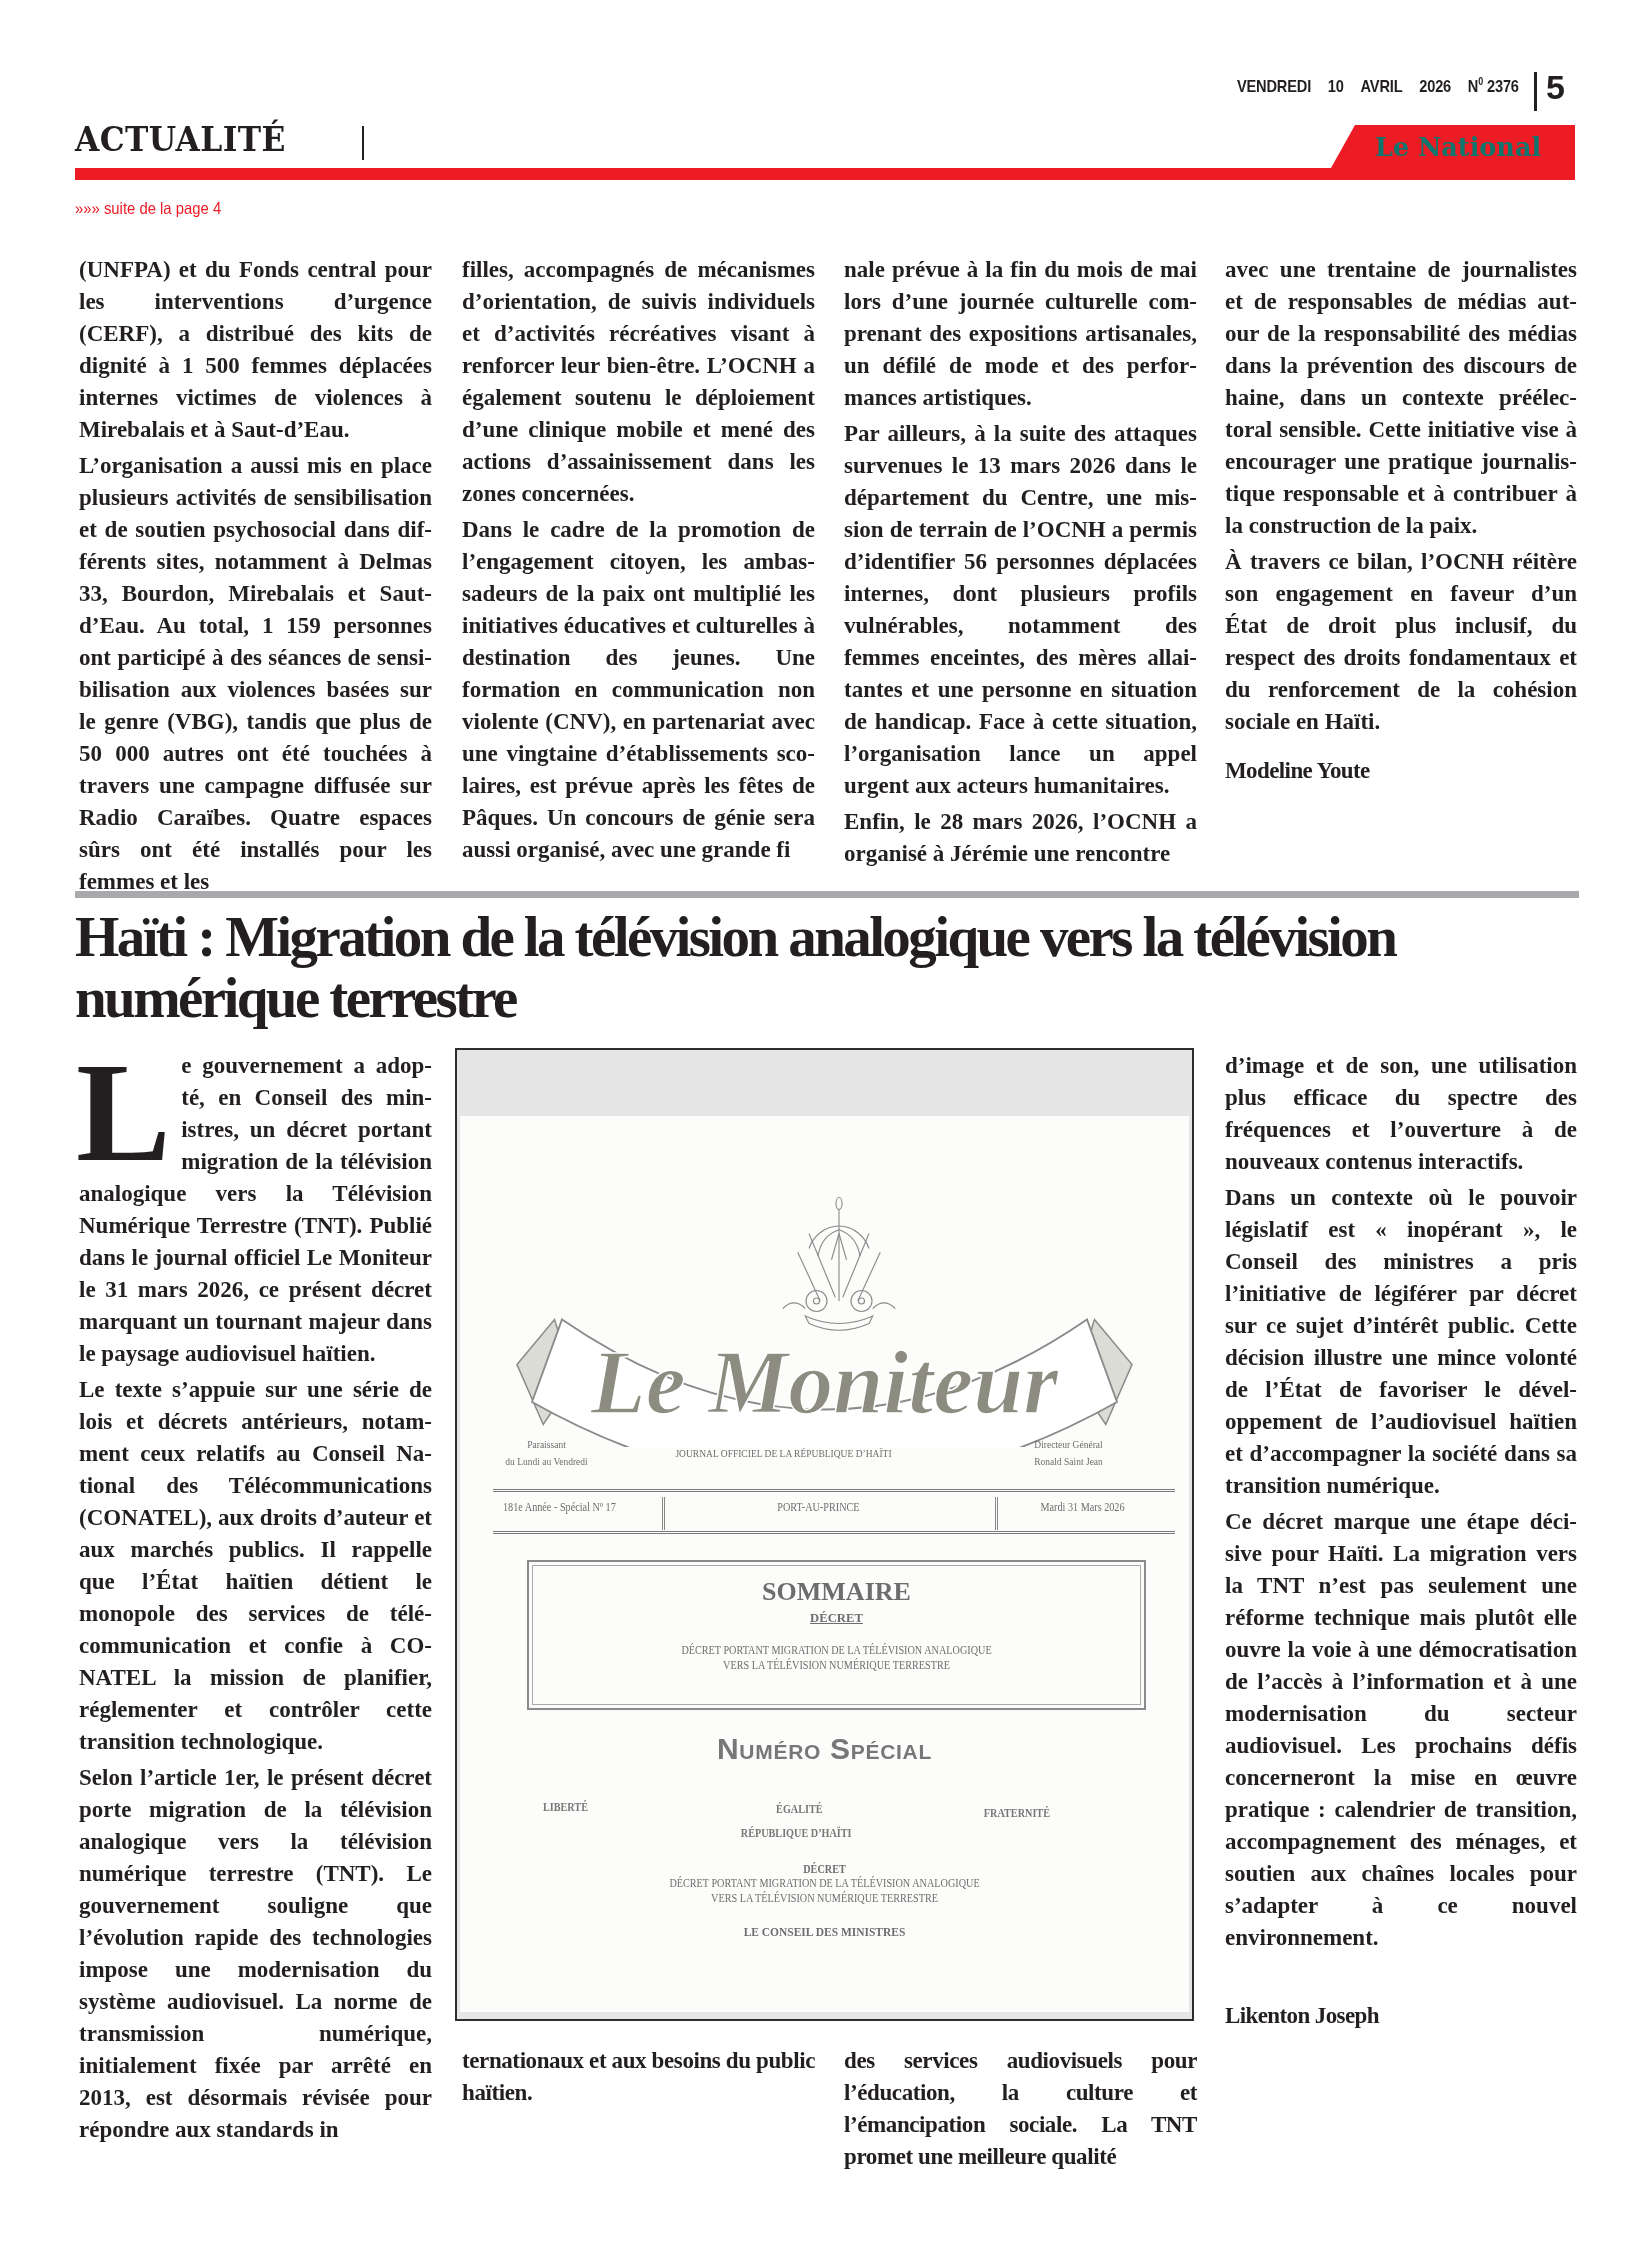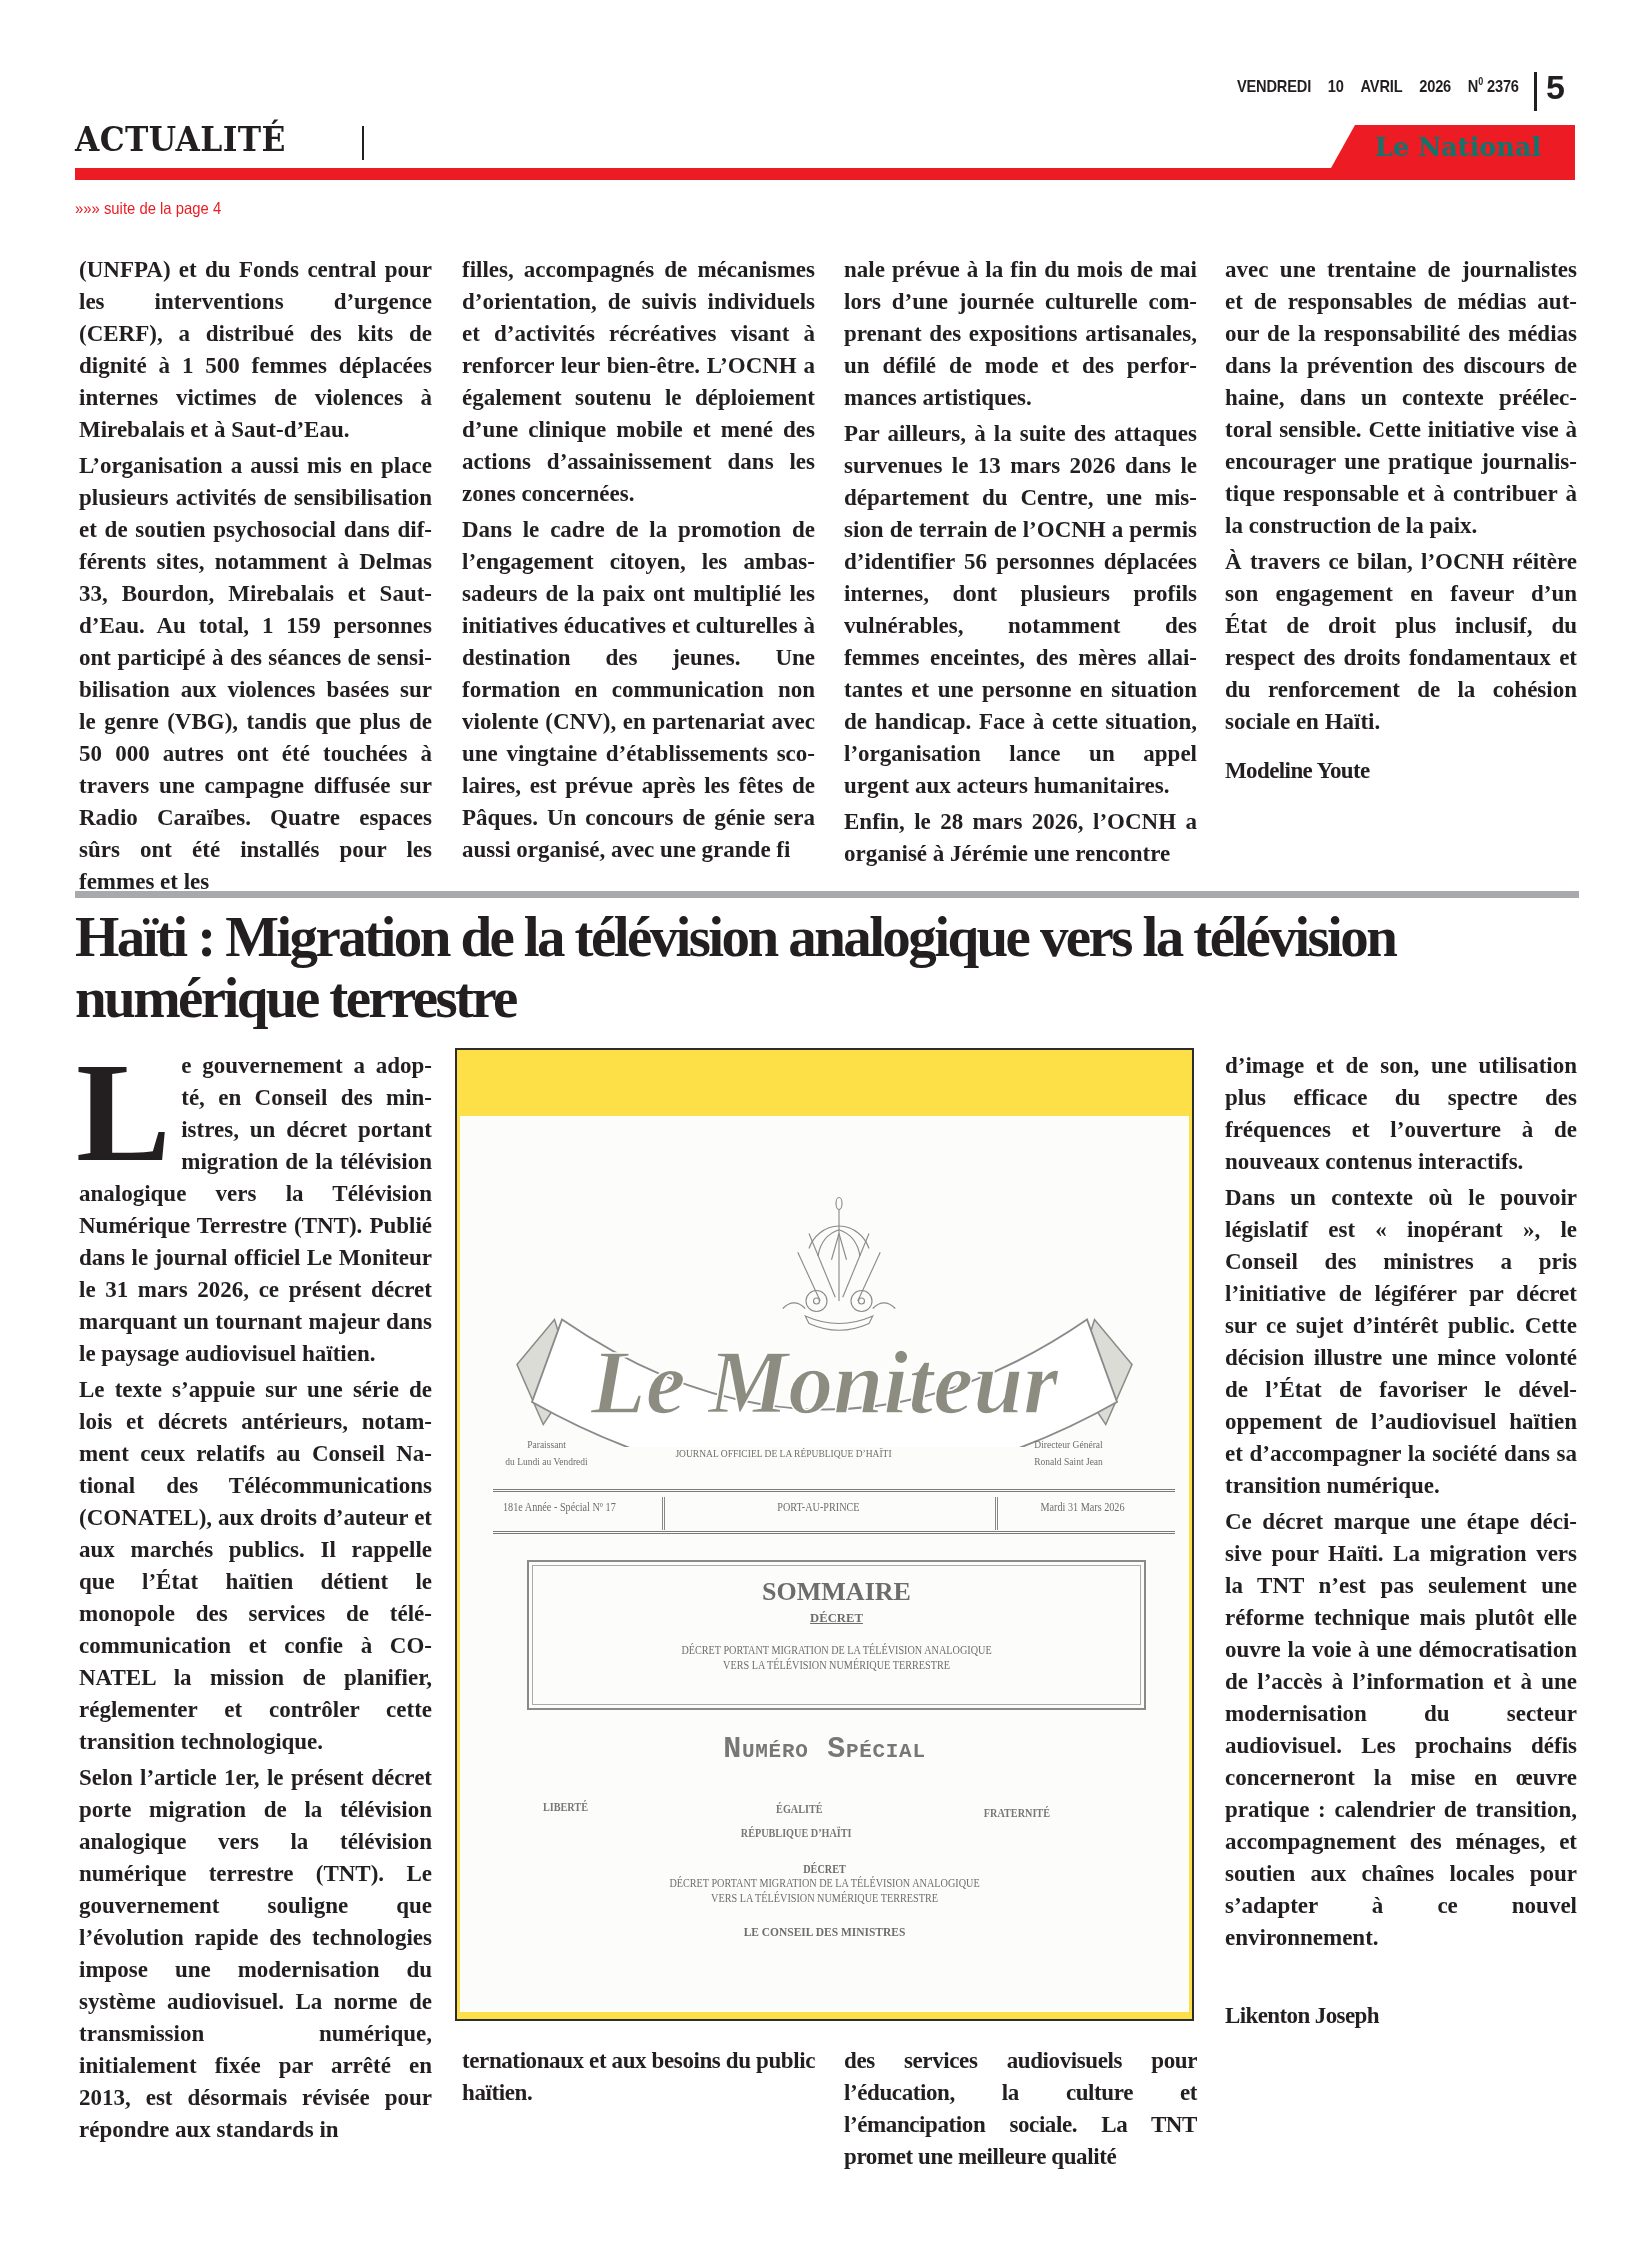--- a/index.html
+++ b/index.html
@@ -32,35 +32,35 @@
   .headline { position: absolute; top: 906px; left: 75px; width: 1507px; font-family: "Liberation Serif", "DejaVu Serif", serif; font-weight: bold; font-size: 57px; line-height: 61px; letter-spacing: -2.6px; color: #231f20; }
 
   .col-b1 { left: 75px; top: 1046px; width: 361px; }
   .dropcap { float: left; font-size: 142px; line-height: 112px; height: 112px; margin: 6px 10.5px 0 -3px; font-family: "Liberation Serif", serif; }
   .col-b2 { left: 458px; top: 2041px; width: 361px; letter-spacing: -0.4px; }
   .col-b3 { left: 840px; top: 2041px; width: 361px; letter-spacing: -0.4px; }
   .col-b4 { left: 1221px; top: 1046px; width: 360px; }
   .col-b4 .byline { margin-top: 46px !important; }
 
   
-  .moniteur { position: absolute; left: 455px; top: 1048px; width: 739px; height: 973px; border: 2.2px solid #2d2d2d; background: #fde047; overflow: hidden; }
+  .moniteur { position: absolute; left: 455px; top: 1048px; width: 739px; height: 973px; border: 2.2px solid #2d2d2d; background: #e5e5e5; overflow: hidden; }
   .mon-inner { position: absolute; left: 3px; top: 66px; width: 729px; height: 896px; background: #fcfcfa; }
   .emblem { position: absolute; left: 307px; top: 146px; width: 150px; height: 135px; }
   .banner { position: absolute; left: 15px; top: 202px; width: 705px; height: 195px; }
   .mon-small { position: absolute; font-family: "Liberation Serif", serif; color: #6d6d6d; text-align: center; transform: scaleX(0.85); }
   .mon-info-left { left: 11.2px; top: 386px; width: 157px; font-size: 11.2px; line-height: 16.5px; }
   .mon-info-mid { left: 154px; top: 397px; width: 345px; font-size: 11.2px; }
   .mon-info-right { left: 529px; top: 386px; width: 165px; font-size: 11.2px; line-height: 16.5px; }
   .mon-strip { position: absolute; left: 36px; top: 439px; width: 682px; height: 45px; border-top: 3px double #7a7a7a; border-bottom: 3px double #7a7a7a; }
   .mon-strip-cell { position: absolute; top: 7.5px; font-family: "Liberation Serif", serif; color: #6d6d6d; font-size: 12px; transform: scaleX(0.85); }
   .mon-strip-div { position: absolute; top: 4.5px; width: 3px; height: 33px; border-left: 0.7px solid #888; border-right: 0.7px solid #888; }
   .mon-box { position: absolute; left: 70px; top: 510px; width: 619px; height: 150px; border: 2.2px solid #8a8a8a; outline: 1.5px solid #aaa; outline-offset: -6.7px; }
   .mon-heading { position: absolute; width: 100%; text-align: center; font-family: "Liberation Serif", serif; font-weight: bold; color: #6d6d6d; }
   .mon-body { position: absolute; width: 100%; text-align: center; font-family: "Liberation Serif", serif; color: #6d6d6d; font-size: 12px; line-height: 15px; transform: scaleX(0.85); }
-  .num-special { position: absolute; left: 0; top: 682px; width: 100%; text-align: center; font-family: Liberation Mono, monospace; font-weight: bold; color: #777; font-size: 30px; font-variant: small-caps; letter-spacing: 0.7px; }
+  .num-special { position: absolute; left: 0; top: 682px; width: 100%; text-align: center; font-family: Liberation Sans, sans-serif; font-weight: bold; color: #777; font-size: 30px; font-variant: small-caps; letter-spacing: 0.7px; }
   .motto { position: absolute; font-family: "Liberation Serif", serif; font-weight: bold; color: #777; font-size: 12px; transform: scaleX(0.85); }
 </style>
 </head>
 <body>
 
 <div class="dateline">
   <span>VENDREDI</span>
   <span>10</span>
   <span>AVRIL</span>
   <span>2026</span>

